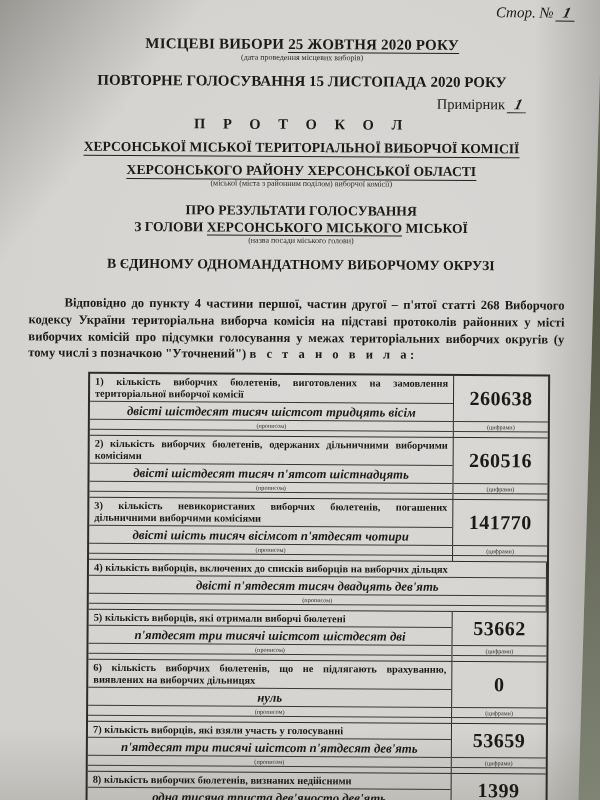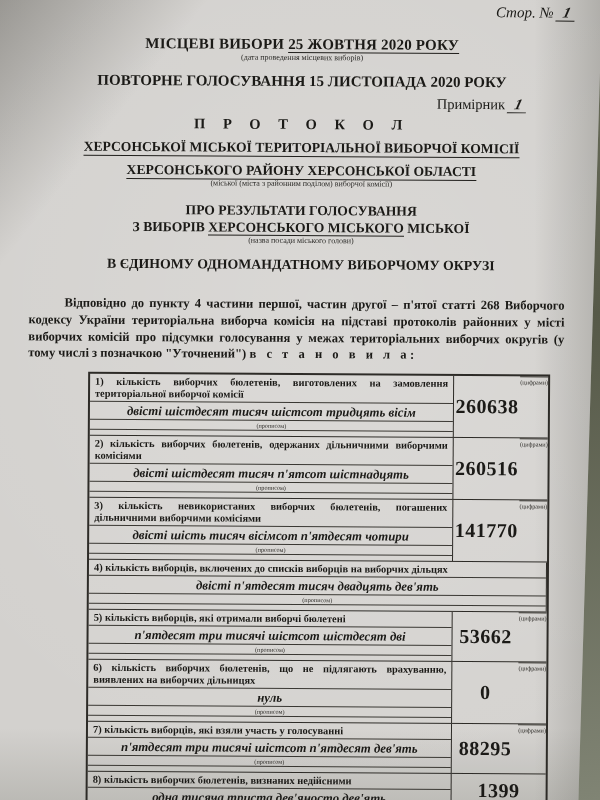--- a/index.html
+++ b/index.html
@@ -55,21 +55,21 @@
   .trow{display:flex;border-bottom:1.8px solid #2d2b27;background:rgba(255,255,255,.05);}
   .trow:last-child{border-bottom:none;}
   .tleft{flex:1;border-right:1.6px solid #2d2b27;display:flex;flex-direction:column;min-width:0;}
   .tlabel{
     font-weight:bold;font-size:10.4px;line-height:12px;
     padding:2px 5px 1px;border-bottom:1px solid #3a3833;text-align:justify;
   }
   .twords{flex:1;font-style:italic;font-weight:bold;font-size:12.8px;line-height:14px;text-align:center;padding:2px 2px 1px;}
   .tcap{border-top:1px solid #3a3833;font-size:6.2px;line-height:7px;text-align:center;color:#2e2c28;padding:1px 0;}
   .tgap{height:5px;border-top:1px solid #3a3833;}
-  .tright{width:94px;display:flex;flex-direction:row;}
+  .tright{width:94px;display:flex;flex-direction:column;}
   .tnum{flex:1;display:flex;align-items:center;justify-content:center;font-weight:bold;font-size:20px;letter-spacing:.5px;}
 </style>
 </head>
 <body>
 
 <div class="paper"></div>
 <div class="paper-shade"></div>
 
 <div class="content">
 
@@ -96,21 +96,21 @@
     <span class="u">ХЕРСОНСЬКОЇ МІСЬКОЇ ТЕРИТОРІАЛЬНОЇ ВИБОРЧОЇ КОМІСІЇ</span>
   </div>
   <div class="comm-line t-center">
     <span class="u">ХЕРСОНСЬКОГО РАЙОНУ ХЕРСОНСЬКОЇ ОБЛАСТІ</span>
   </div>
   <div class="small-cap t-center">(міської (міста з районним поділом) виборчої комісії)</div>
 
   <div class="subject t-center">
     <div>ПРО РЕЗУЛЬТАТИ ГОЛОСУВАННЯ</div>
     <div>
-      <span>З ВИБОРІВ </span><span class="u">ХЕРСОНСЬКОГО МІСЬКОГО</span><span> МІСЬКОЇ</span>
+      <span>З ГОЛОВИ </span><span class="u">ХЕРСОНСЬКОГО МІСЬКОГО</span><span> МІСЬКОЇ</span>
     </div>
   </div>
   <div class="small-cap t-center">(назва посади міського голови)</div>
 
   <div class="district t-center">В ЄДИНОМУ ОДНОМАНДАТНОМУ ВИБОРЧОМУ ОКРУЗІ</div>
 
   <div class="preamble">
     <span>Відповідно до пункту 4 частини першої, частин другої – п'ятої статті 268 Виборчого кодексу України територіальна виборча комісія на підставі протоколів районних у місті виборчих комісій про підсумки голосування у межах територіальних виборчих округів (у тому числі з позначкою "Уточнений") </span><span class="spaced">в с т а н о в и л а:</span>
   </div>
 
@@ -196,21 +196,21 @@
     </div>
 
     <div class="trow">
       <div class="tleft">
         <div class="tlabel">7) кількість виборців, які взяли участь у голосуванні</div>
         <div class="twords">п'ятдесят три тисячі шістсот п'ятдесят дев'ять</div>
         <div class="tcap">(прописом)</div>
         <div class="tgap"></div>
       </div>
       <div class="tright">
-        <div class="tnum">88295</div>
+        <div class="tnum">53659</div>
         <div class="tcap">(цифрами)</div>
         <div class="tgap"></div>
       </div>
     </div>
 
     <div class="trow">
       <div class="tleft">
         <div class="tlabel">8) кількість виборчих бюлетенів, визнаних недійсними</div>
         <div class="twords">одна тисяча триста дев'яносто дев'ять</div>
 

